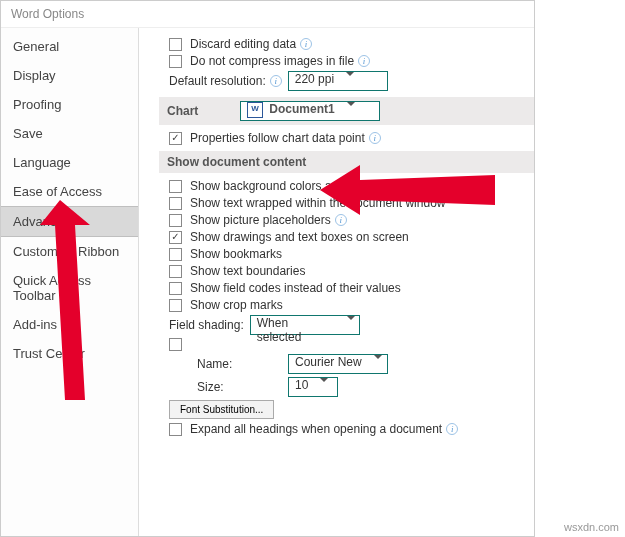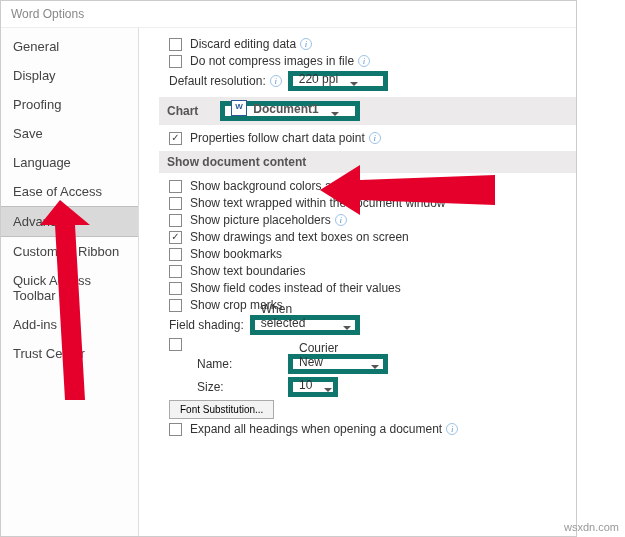--- a/index.html
+++ b/index.html
@@ -7,21 +7,21 @@
   font-family: "Segoe UI", Tahoma, sans-serif;
   font-size: 12px;
   color: #333;
   background: #fff;
   width: 625px;
   height: 537px;
   overflow: hidden;
   position: relative;
 }
 .window {
-  width: 577px;
+  width: 535px;
   height: 537px;
   border: 1px solid #ccc;
   background: #fff;
   display: flex;
   flex-direction: column;
 }
 .titlebar {
   padding: 6px 10px;
   color: #888;
   font-size: 12px;
@@ -88,22 +88,22 @@
   color: #5b9bd5;
   font-size: 9px;
   margin-left: 4px;
   font-style: italic;
   font-family: Georgia, serif;
   line-height: 1;
 }
 .label { color: #333; }
 .dropdown {
   display: inline-flex;
-  align-items: flex-end;
-  border: 5px solid #0f766e;
+  align-items: flex-start;
+  border: 1px solid #0f766e;
   background: #fff;
   height: 20px;
   padding: 0 4px 0 6px;
   margin-left: 6px;
 }
 .dropdown .dd-text { margin-right: 12px; }
 .dropdown .caret {
   width: 0; height: 0;
   border-left: 4px solid transparent;
   border-right: 4px solid transparent;
@@ -111,21 +111,21 @@
 }
 .section-header {
   background: #eceaea;
   padding: 4px 8px;
   font-weight: 600;
   color: #555;
   margin: 6px 0 6px 10px;
   display: flex;
   align-items: center;
 }
-.section-header.chart { margin-left: 10px; }
+.section-header.chart { margin-left: 10px; gap: 20px; }
 .doc-icon {
   width: 16px; height: 16px;
   background: #fff;
   border: 1px solid #2b579a;
   display: inline-block;
   margin-right: 6px;
   position: relative;
 }
 .doc-icon::after {
   content: "W";

